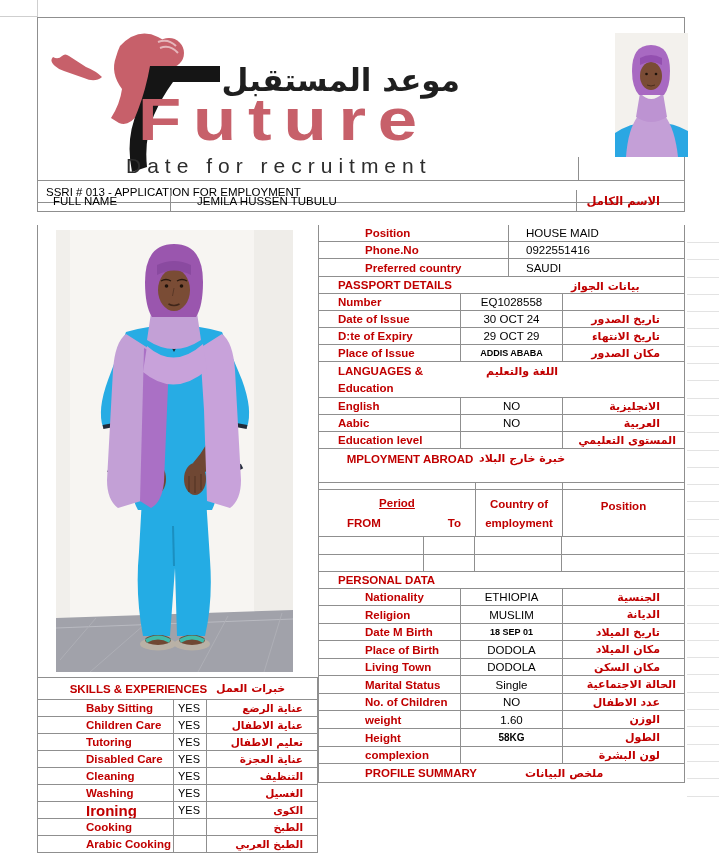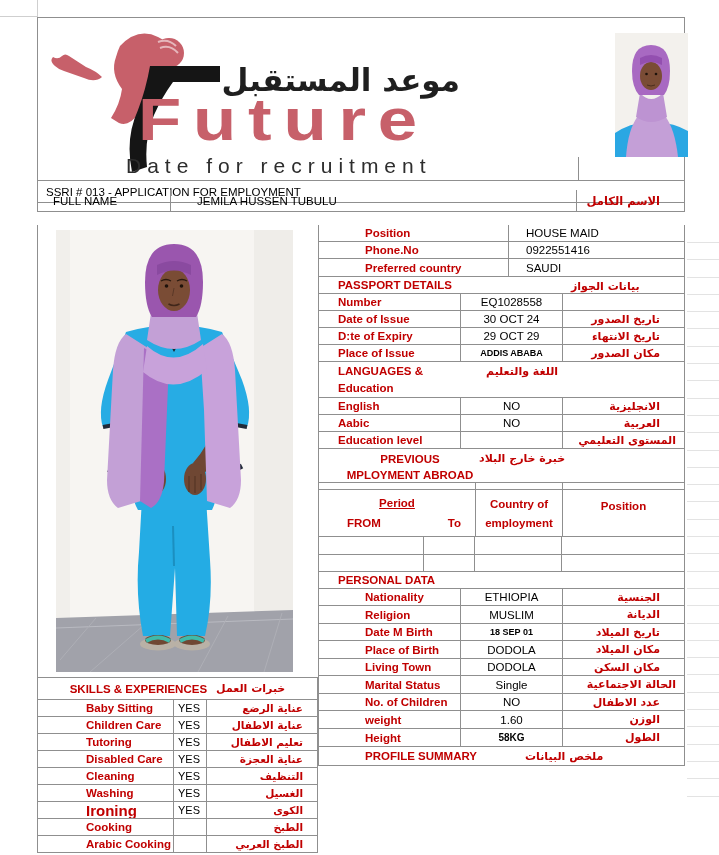--- a/index.html
+++ b/index.html
@@ -258,21 +258,20 @@
     <div class="tr" style="height:17px">
       <div class="cell lab pl19 w-l3">Education level</div>
       <div class="cell val valc w-v3"></div>
       <div class="cell ar w-a3" style="padding-right:8px">
           <span class="arb" dir="rtl">المستوى التعليمي</span>
         </div>
     </div>
 
     <div class="tr" style="height:34px">
       <div class="prev-block">
-        <div>PREVIOUS</div>
         <div>MPLOYMENT ABROAD</div>
       </div>
       <span class="sec-ar-abs arb" style="left:160px" dir="rtl">خبرة خارج البلاد</span>
     </div>
 
     <div class="tr" style="height:7px">
       <div class="cell w-s1"></div>
       <div class="cell w-s2"></div>
       <div class="cell w-s3"></div>
     </div>
@@ -365,20 +364,27 @@
           <span class="arb" dir="rtl">الوزن</span>
         </div>
     </div>
     <div class="tr" style="height:18px">
       <div class="cell lab pl46 w-l3">Height</div>
       <div class="cell val valc sm w-v3" style="font-size:10px">58KG</div>
       <div class="cell ar w-a3">
           <span class="arb" dir="rtl">الطول</span>
         </div>
     </div>
+    <div class="tr" style="height:17px">
+      <div class="cell lab pl46 w-l3">complexion</div>
+      <div class="cell val valc w-v3"></div>
+      <div class="cell ar w-a3">
+          <span class="arb" dir="rtl">لون البشرة</span>
+        </div>
+    </div>
 
     <div class="tr" style="height:19px">
       <div class="cell lab pl46">PROFILE SUMMARY</div>
       <div class="cell" style="border:none;padding-left:48px">
           <span class="arb" dir="rtl" style="color:var(--red);font-weight:bold;font-size:11px">ملخص البيانات</span>
         </div>
     </div>
   </div>
 
   <div class="abs skills-table">

